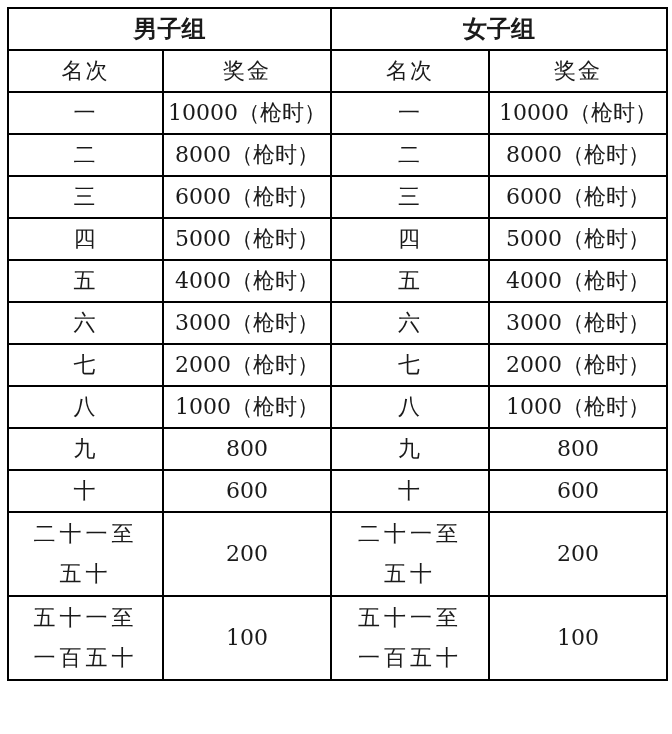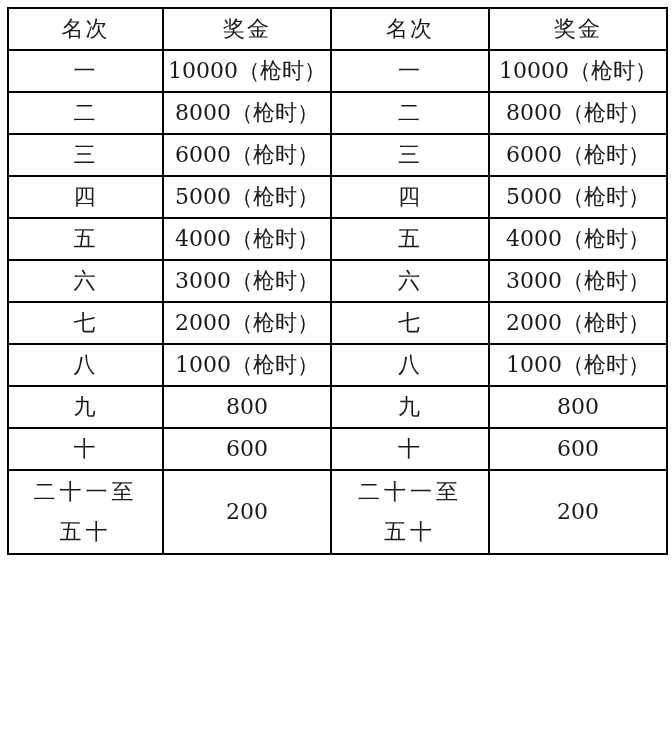--- a/index.html
+++ b/index.html
@@ -32,20 +32,24 @@
 <body>
 
 <table class="tbl">
   <colgroup>
     <col style="width:155px">
       <col style="width:168px">
       <col style="width:158px">
       <col style="width:178px">
   </colgroup>
   <tbody>
+      <tr>
+    <td class="group" colspan="2">男子组</td>
+    <td class="group" colspan="2">女子组</td>
+  </tr>
   <tr>
     <td class="rank">名次</td>
     <td class="rank">奖金</td>
     <td class="rank">名次</td>
     <td class="rank">奖金</td>
   </tr>
   <tr>
     <td class="rank">一</td>
     <td class="prize">10000（枪时）</td>
     <td class="rank">一</td>
@@ -110,14 +114,26 @@
       <div>二十一至</div>
       <div>五十</div>
     </td>
     <td class="prize">200</td>
     <td class="multi">
       <div>二十一至</div>
       <div>五十</div>
     </td>
     <td class="prize">200</td>
   </tr>
+  <tr class="tall">
+    <td class="multi">
+      <div>五十一至</div>
+      <div>一百五十</div>
+    </td>
+    <td class="prize">100</td>
+    <td class="multi">
+      <div>五十一至</div>
+      <div>一百五十</div>
+    </td>
+    <td class="prize">100</td>
+  </tr>
 </tbody>
   </table>
 
 </body></html>

